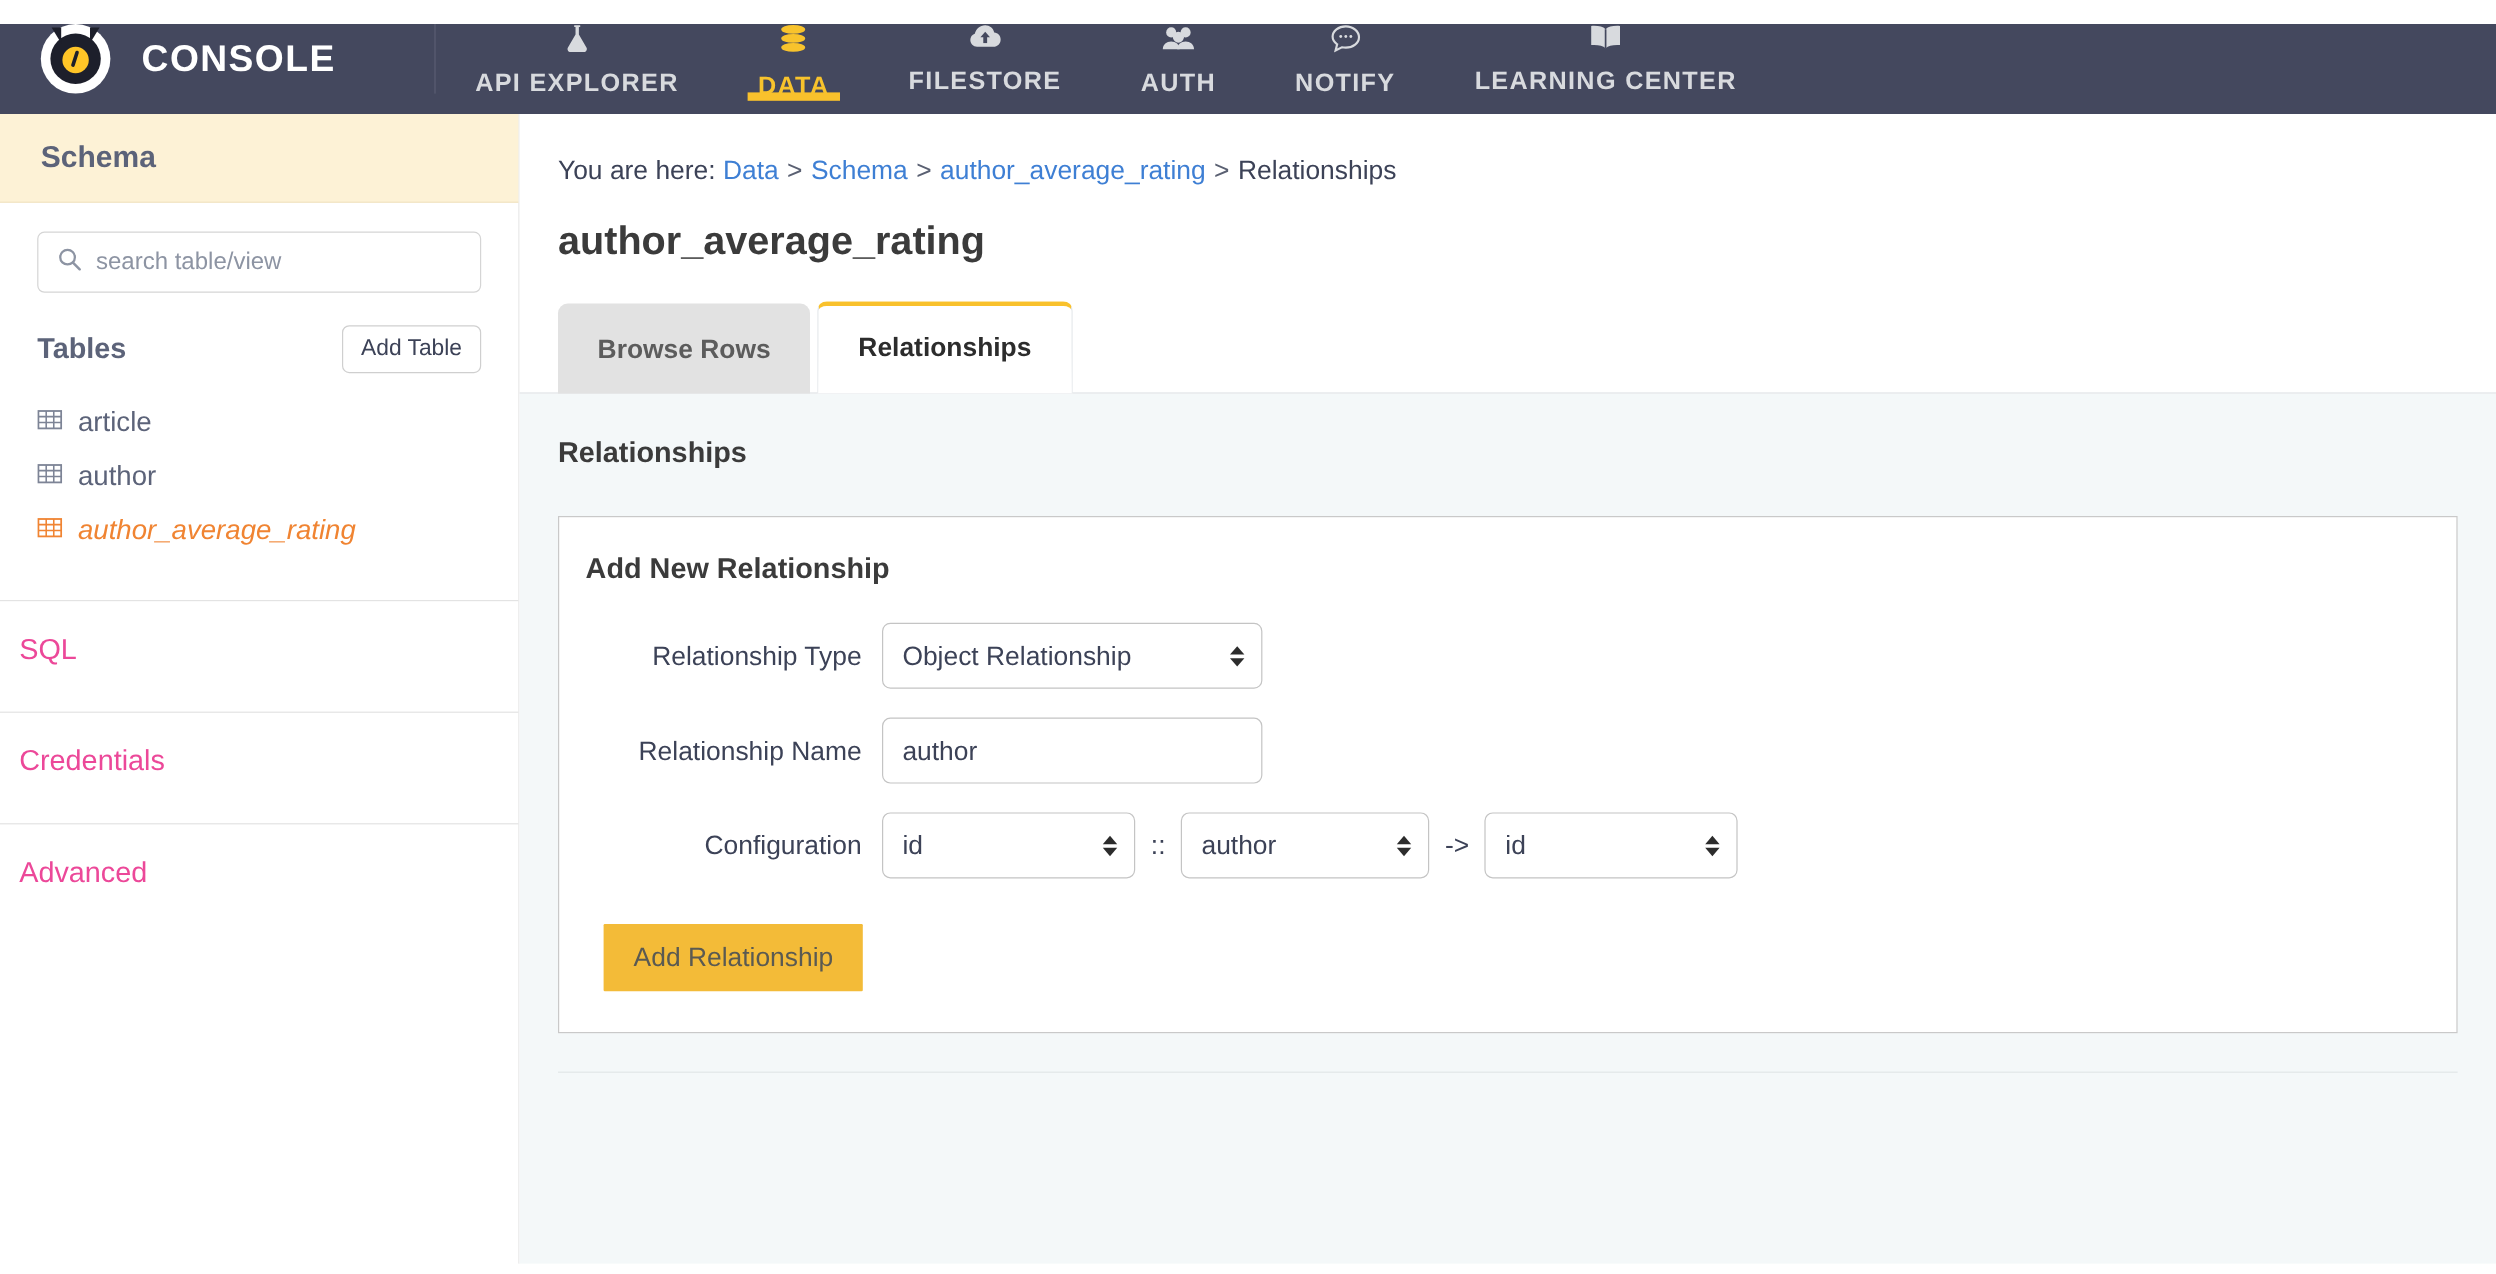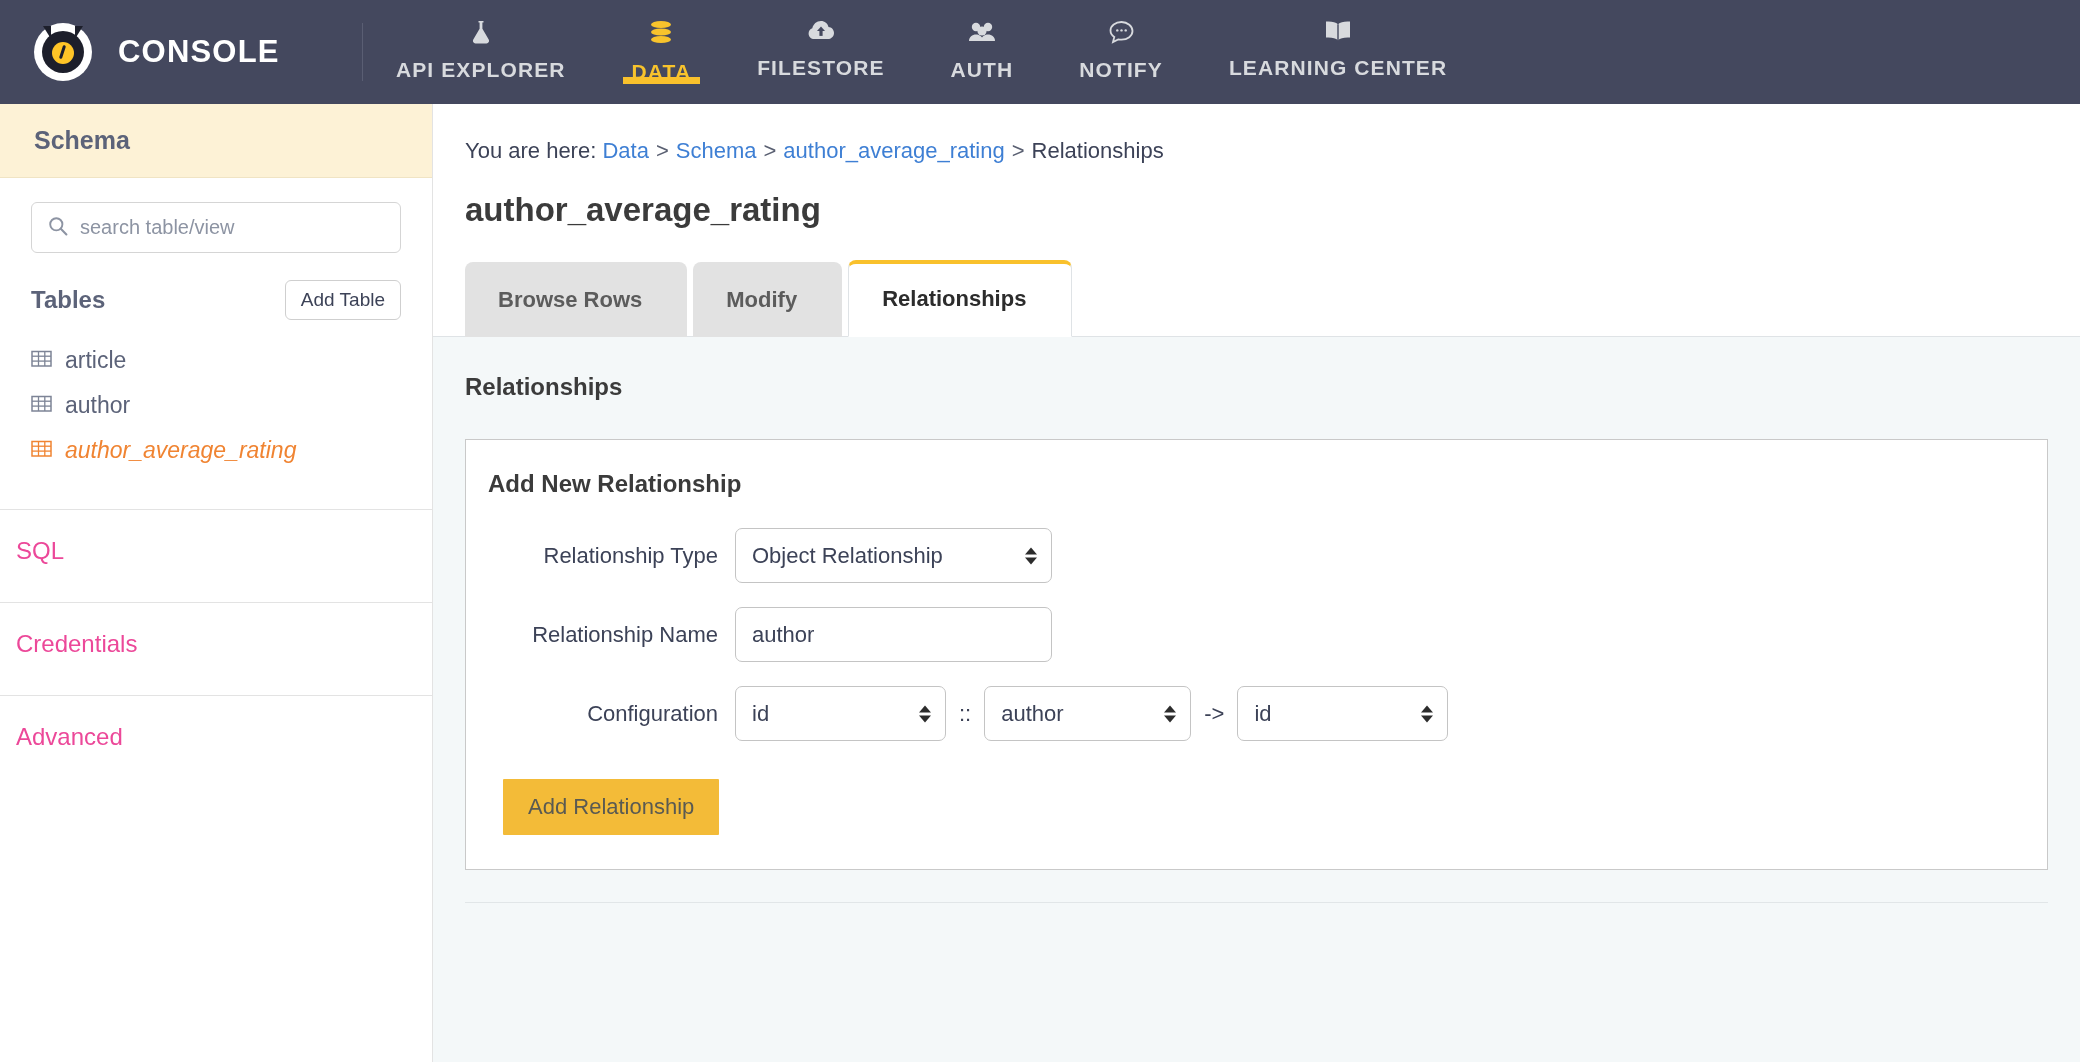--- a/index.html
+++ b/index.html
@@ -5,25 +5,26 @@
   * { box-sizing: border-box; margin: 0; padding: 0; }
   html, body {
     width: 2080px; height: 1062px;
     font-family: "Liberation Sans", sans-serif;
     background: #ffffff;
     overflow: hidden;
   }
 
   
   .topbar {
-    height: 104px;
+    height: 75px;
     background: #44485e;
     display: flex;
-    align-items: center;
-    position: relative;
+    align-items: flex-start;
+    position: relative;
+    margin-top: 20px;
   }
   .brand {
     width: 363px;
     display: flex;
     align-items: center;
     padding-left: 34px;
     gap: 26px;
     border-right: 1px solid #5a5e73;
   }
   .brand-logo {
@@ -214,21 +215,21 @@
     align-items: flex-end;
     padding: 30px 0 0 32px;
     gap: 6px;
     border-bottom: 1px solid #dfe3e6;
     position: relative;
     z-index: 2;
   }
   .tab {
     background: #e2e2e2;
     border-radius: 8px 8px 0 0;
-    padding: 25px 45px 24px 33px;
+    padding: 25px 33px 24px 33px;
     font-size: 22px;
     font-weight: 700;
     color: #5c5c5c;
     cursor: pointer;
     position: relative;
     bottom: -1px;
   }
   .tab.active {
     background: #ffffff;
     color: #2c2c2c;
@@ -509,21 +510,20 @@
 
     <div class="crumb">
       <span>You are here:</span>
       <a>Data</a><span class="sep">&gt;</span><a>Schema</a><span class="sep">&gt;</span><a>author_average_rating</a><span class="sep">&gt;</span><span>Relationships</span>
     </div>
 
     <div class="page-title">author_average_rating</div>
 
     <div class="tabs">
       <div class="tab">Browse Rows</div>
-      <div class="tab">Modify</div>
       <div class="tab active">Relationships</div>
     </div>
 
     <div class="content">
 
       <div class="section-title">Relationships</div>
 
       <div class="panel">
         <div class="panel-title">Add New Relationship</div>
 

